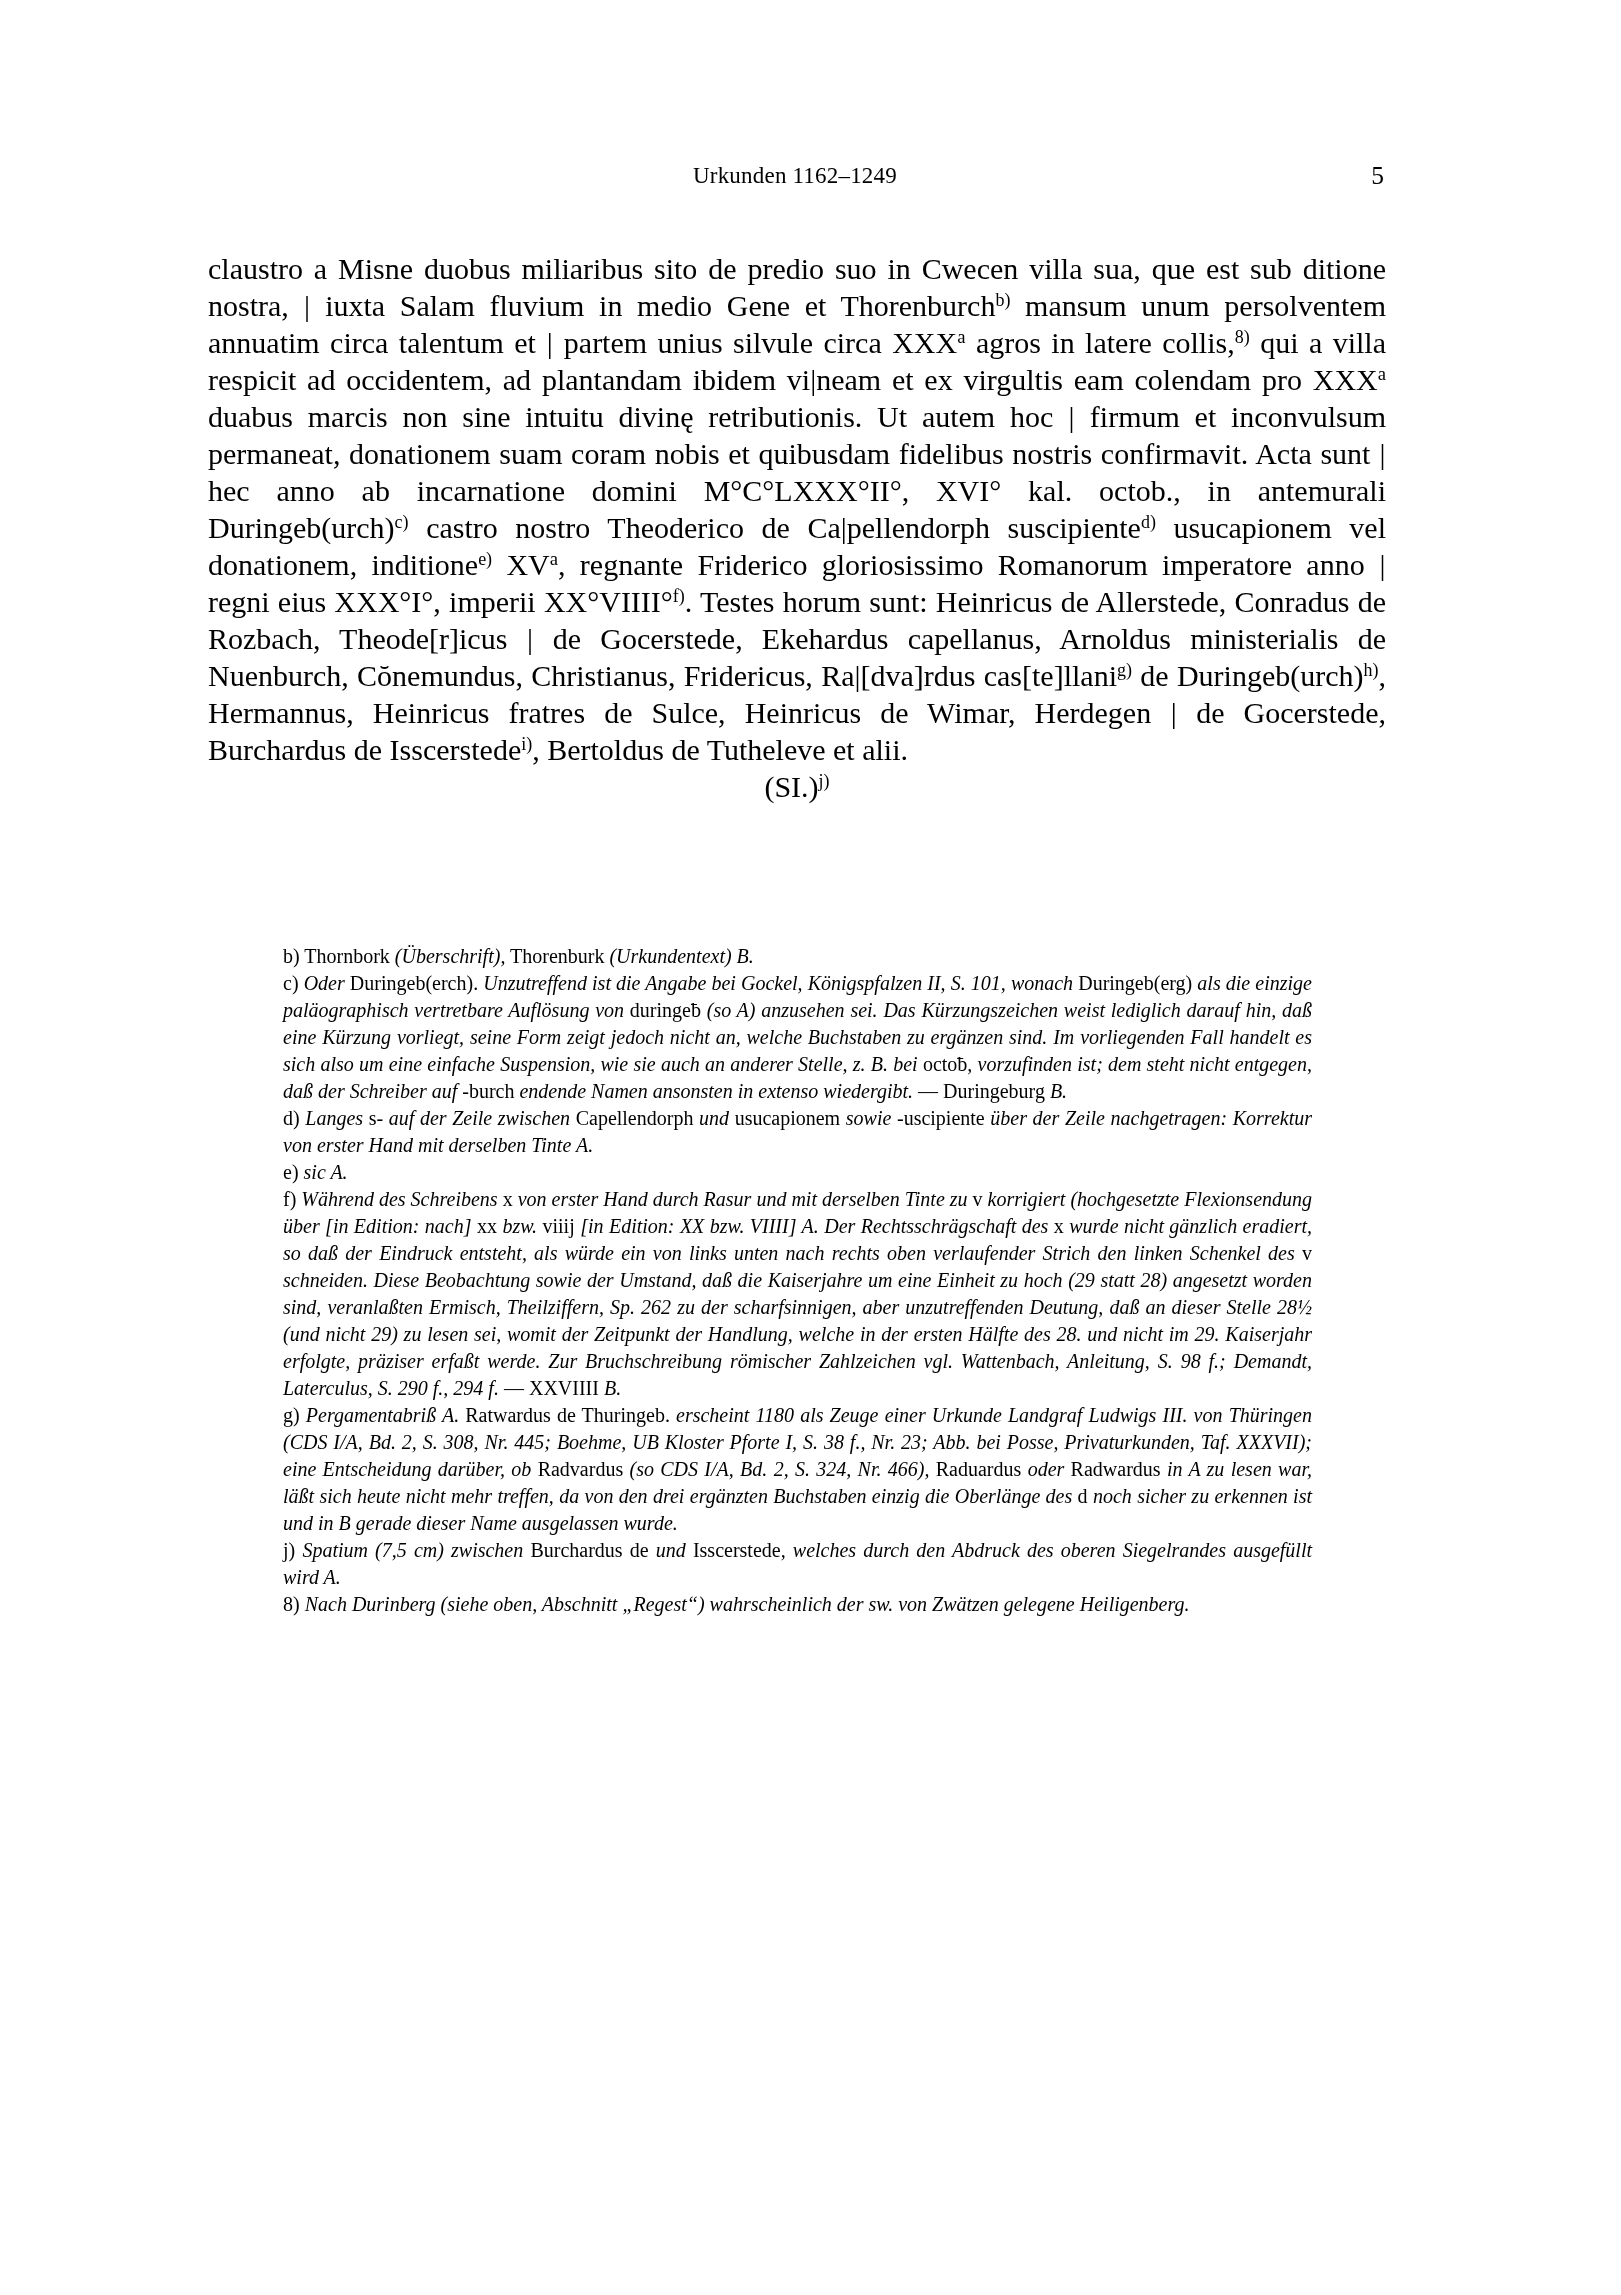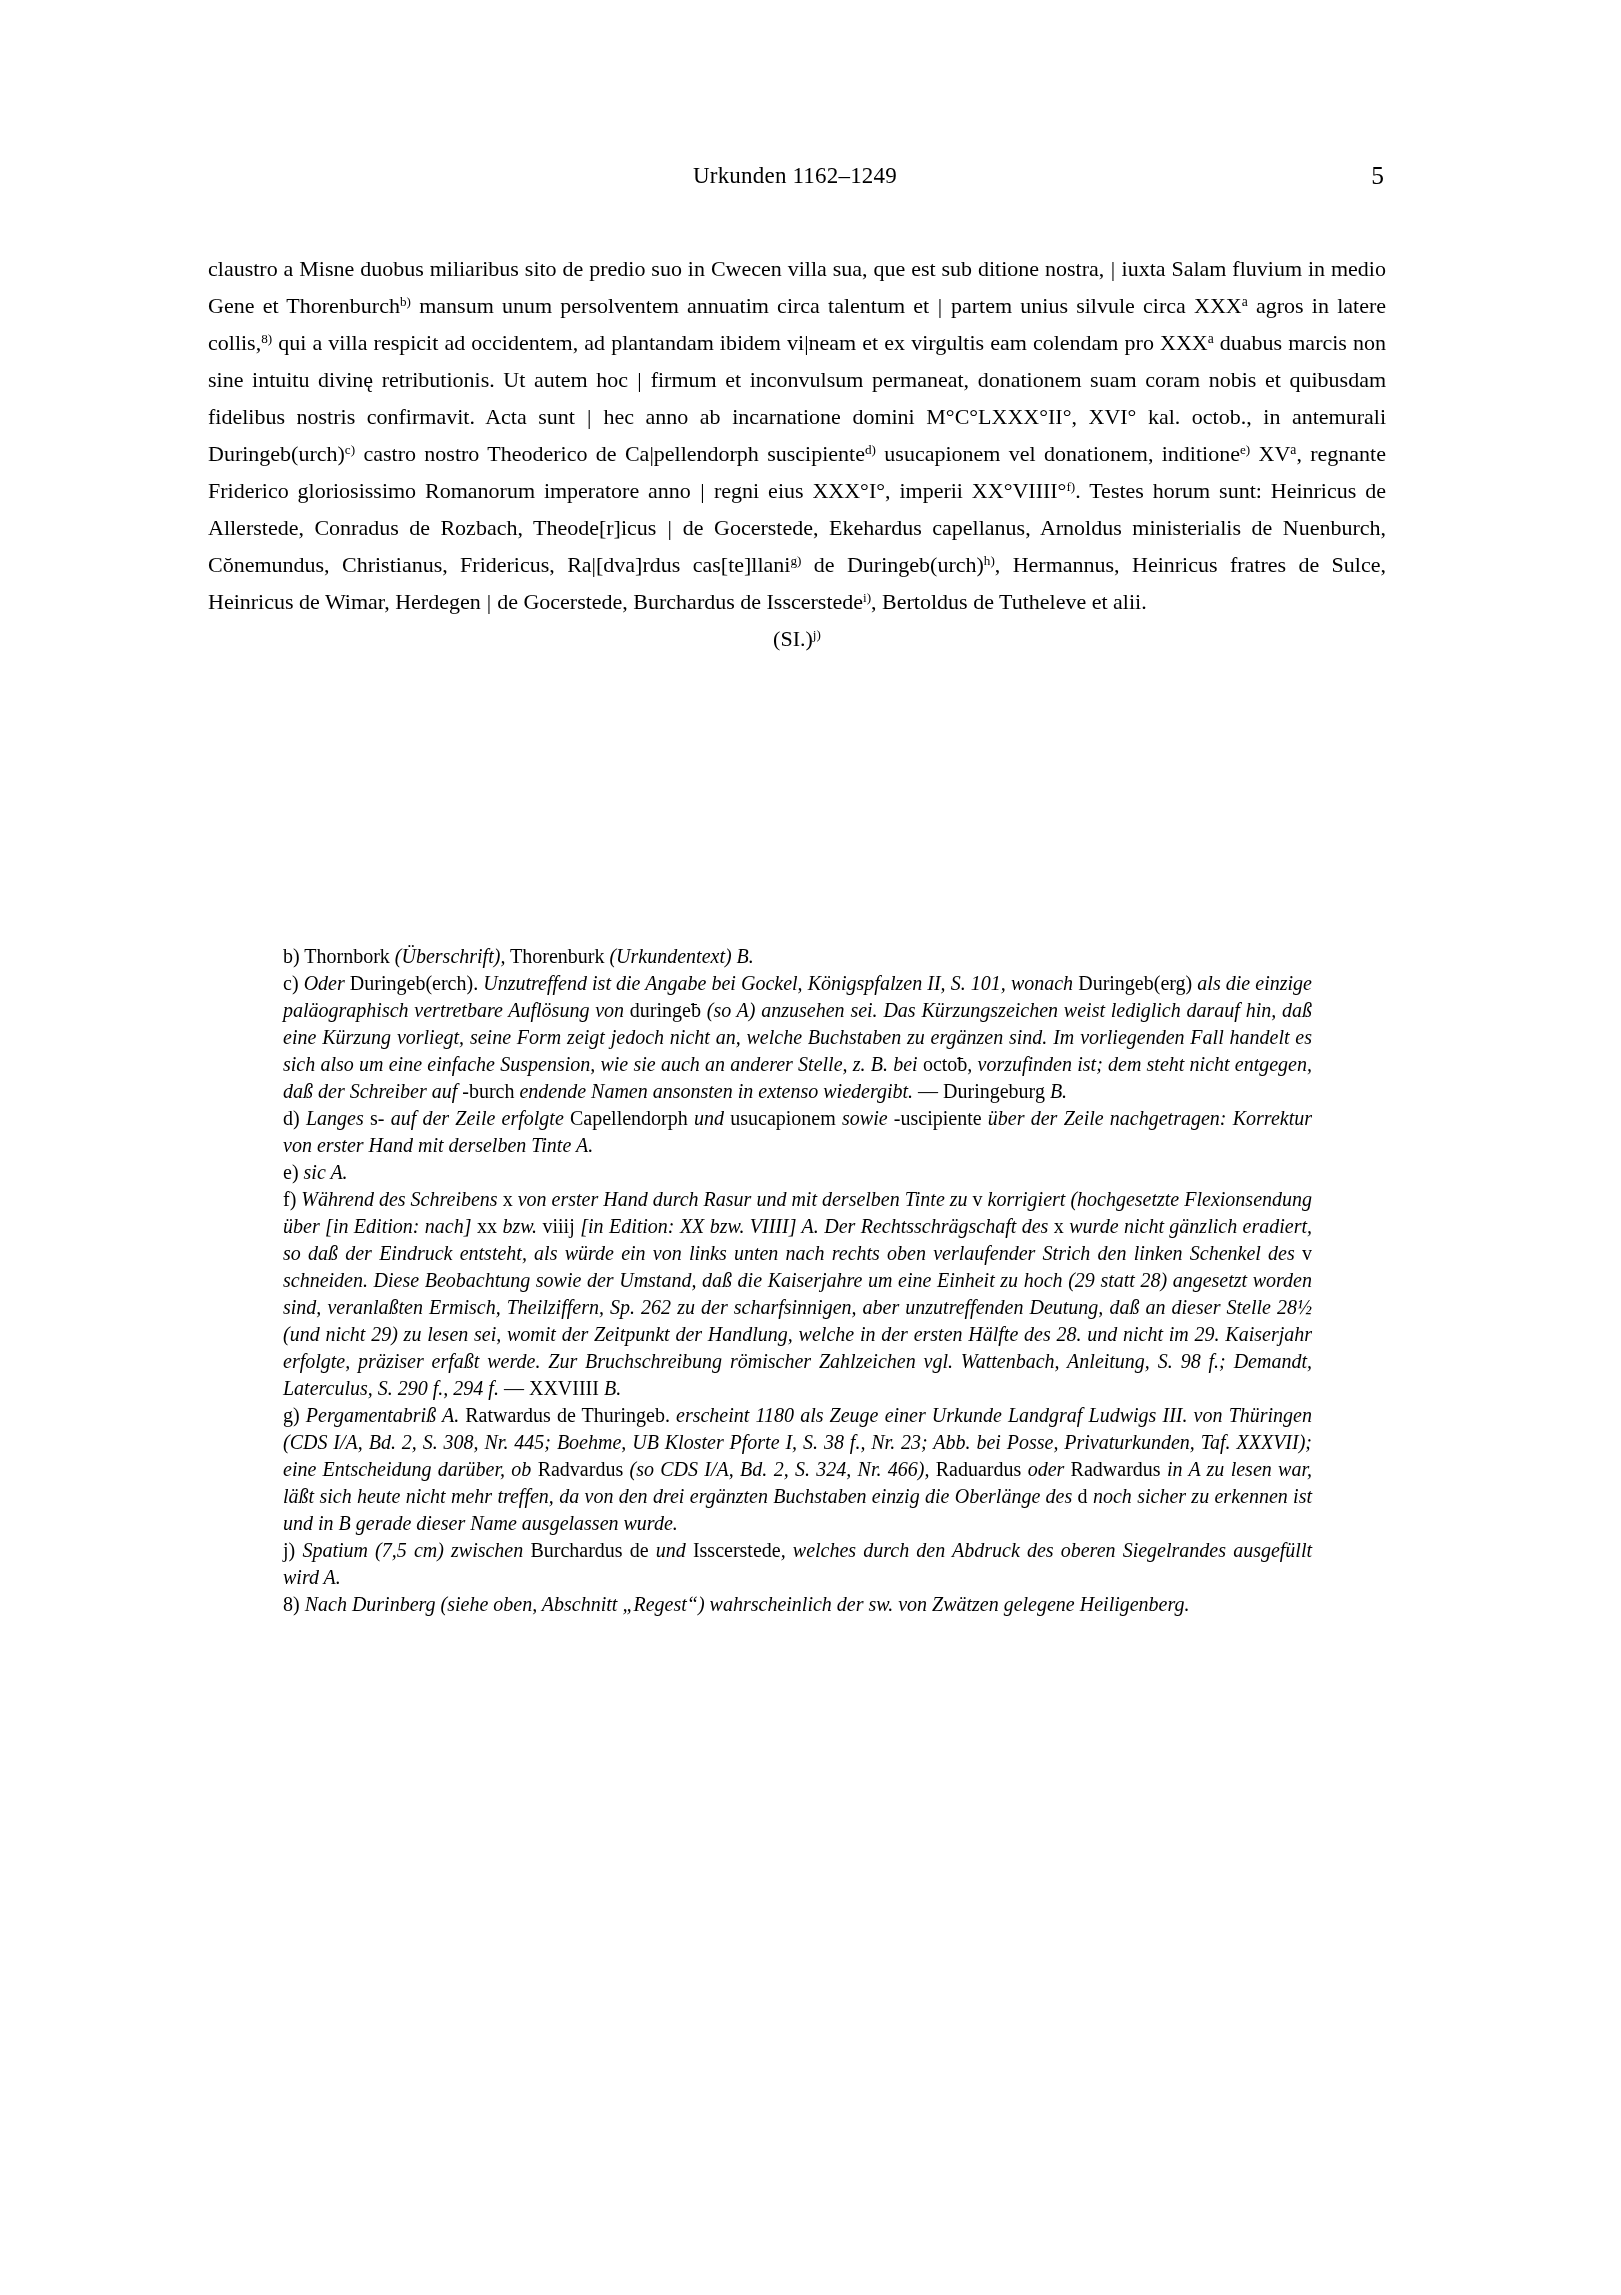--- a/index.html
+++ b/index.html
@@ -45,21 +45,21 @@
     top: -2px;
     font-size: 25.5px;
   }
 
   
   .edition {
     position: absolute;
     left: 208px;
     top: 250px;
     width: 1178px;
-    font-size: 22px;
+    font-size: 30px;
     line-height: 37px;
     text-align: justify;
     text-justify: inter-word;
     hyphens: none;
   }
   .edition p {
     margin: 0;
     text-indent: 0;
   }
   .sigil-line {
@@ -119,21 +119,21 @@
 
   <div class="edition">
     <p>claustro a Misne duobus miliaribus sito de predio suo in Cwecen villa sua, que est sub ditione nostra, <span class="vbar">|</span> iuxta Salam fluvium in medio Gene et Thorenburch<sup class="note">b)</sup> mansum unum persolventem annuatim circa talentum et <span class="vbar">|</span> partem unius silvule circa XXX<sup class="ord">a</sup> agros in latere collis,<sup class="note">8)</sup> qui a villa respicit ad occidentem, ad plantandam ibidem vi|neam et ex virgultis eam colendam pro XXX<sup class="ord">a</sup> duabus marcis non sine intuitu divinę retributionis. Ut autem hoc <span class="vbar">|</span> firmum et inconvulsum permaneat, donationem suam coram nobis et quibusdam fidelibus nostris confirmavit. Acta sunt <span class="vbar">|</span> hec anno ab incarnatione domini M°C°LXXX°II°, XVI° kal. octob., in antemurali Duringeb(urch)<sup class="note">c)</sup> castro nostro Theoderico de Ca|pellendorph suscipiente<sup class="note">d)</sup> usucapionem vel donationem, inditione<sup class="note">e)</sup> XV<sup class="ord">a</sup>, regnante Friderico gloriosissimo Romanorum imperatore anno <span class="vbar">|</span> regni eius XXX°I°, imperii XX°VIIII°<sup class="note">f)</sup>. Testes horum sunt: Heinricus de Allerstede, Conradus de Rozbach, Theode[r]icus <span class="vbar">|</span> de Gocerstede, Ekehardus capellanus, Arnoldus ministerialis de Nuenburch, Cŏnemundus, Christianus, Fridericus, Ra|[dva]rdus cas[te]llani<sup class="note">g)</sup> de Duringeb(urch)<sup class="note">h)</sup>, Hermannus, Heinricus fratres de Sulce, Heinricus de Wimar, Herdegen <span class="vbar">|</span> de Gocerstede, Burchardus de Isscerstede<sup class="note">i)</sup>, Bertoldus de Tutheleve et alii.</p>
     <p class="sigil-line">(SI.)<sup class="note">j)</sup></p>
   </div>
 
   <div class="apparatus">
 
   <p>b) Thornbork <i>(Überschrift),</i> Thorenburk <i>(Urkundentext) B.</i></p>
       <p>c) <i>Oder</i> Duringeb(erch). <i>Unzutreffend ist die Angabe bei Gockel, Königspfalzen II, S. 101, wonach</i> Duringeb(erg) <i>als die einzige paläographisch vertretbare Auflösung von</i> duringeƀ <i>(so A) anzusehen sei. Das Kürzungszeichen weist lediglich darauf hin, daß eine Kürzung vorliegt, seine Form zeigt jedoch nicht an, welche Buchstaben zu ergänzen sind. Im vorliegenden Fall handelt es sich also um eine einfache Suspension, wie sie auch an anderer Stelle, z. B. bei</i> octoƀ<i>, vorzufinden ist; dem steht nicht entgegen, daß der Schreiber auf</i> -burch <i>endende Namen ansonsten in extenso wiedergibt.</i> — Duringeburg <i>B.</i></p>
-      <p>d) <i>Langes</i> s- <i>auf der Zeile erfolgte</i> Capellendorph <i>und</i> usucapionem <i>sowie</i> -uscipiente <i>über der Zeile nachgetragen: Korrektur von erster Hand mit derselben Tinte A.</i></p>
+      <p>d) <i>Langes</i> s- <i>auf der Zeile zwischen</i> Capellendorph <i>und</i> usucapionem <i>sowie</i> -uscipiente <i>über der Zeile nachgetragen: Korrektur von erster Hand mit derselben Tinte A.</i></p>
       <p>e) <i>sic A.</i></p>
       <p>f) <i>Während des Schreibens</i> x <i>von erster Hand durch Rasur und mit derselben Tinte zu</i> v <i>korrigiert (hochgesetzte Flexionsendung über [in Edition: nach]</i> xx <i>bzw.</i> viiij <i>[in Edition: XX bzw. VIIII] A. Der Rechtsschrägschaft des</i> x <i>wurde nicht gänzlich eradiert, so daß der Eindruck entsteht, als würde ein von links unten nach rechts oben verlaufender Strich den linken Schenkel des</i> v <i>schneiden. Diese Beobachtung sowie der Umstand, daß die Kaiserjahre um eine Einheit zu hoch (29 statt 28) angesetzt worden sind, veranlaßten Ermisch, Theilziffern, Sp. 262 zu der scharfsinnigen, aber unzutreffenden Deutung, daß an dieser Stelle 28½ (und nicht 29) zu lesen sei, womit der Zeitpunkt der Handlung, welche in der ersten Hälfte des 28. und nicht im 29. Kaiserjahr erfolgte, präziser erfaßt werde. Zur Bruchschreibung römischer Zahlzeichen vgl. Wattenbach, Anleitung, S. 98 f.; Demandt, Laterculus, S. 290 f., 294 f.</i> — XXVIIII <i>B.</i></p>
       <p>g) <i>Pergamentabriß A.</i> Ratwardus de Thuringeb. <i>erscheint 1180 als Zeuge einer Urkunde Landgraf Ludwigs III. von Thüringen (CDS I/A, Bd. 2, S. 308, Nr. 445; Boehme, UB Kloster Pforte I, S. 38 f., Nr. 23; Abb. bei Posse, Privaturkunden, Taf. XXXVII); eine Entscheidung darüber, ob</i> Radvardus <i>(so CDS I/A, Bd. 2, S. 324, Nr. 466),</i> Raduardus <i>oder</i> Radwardus <i>in A zu lesen war, läßt sich heute nicht mehr treffen, da von den drei ergänzten Buchstaben einzig die Oberlänge des</i> d <i>noch sicher zu erkennen ist und in B gerade dieser Name ausgelassen wurde.</i></p>
       <p>j) <i>Spatium (7,5 cm) zwischen</i> Burchardus de <i>und</i> Isscerstede<i>, welches durch den Abdruck des oberen Siegelrandes ausgefüllt wird A.</i></p>
       <p>8) <i>Nach Durinberg (siehe oben, Abschnitt „Regest“) wahrscheinlich der sw. von Zwätzen gelegene Heiligenberg.</i></p>
     </div>
 
 </div>
 
 

